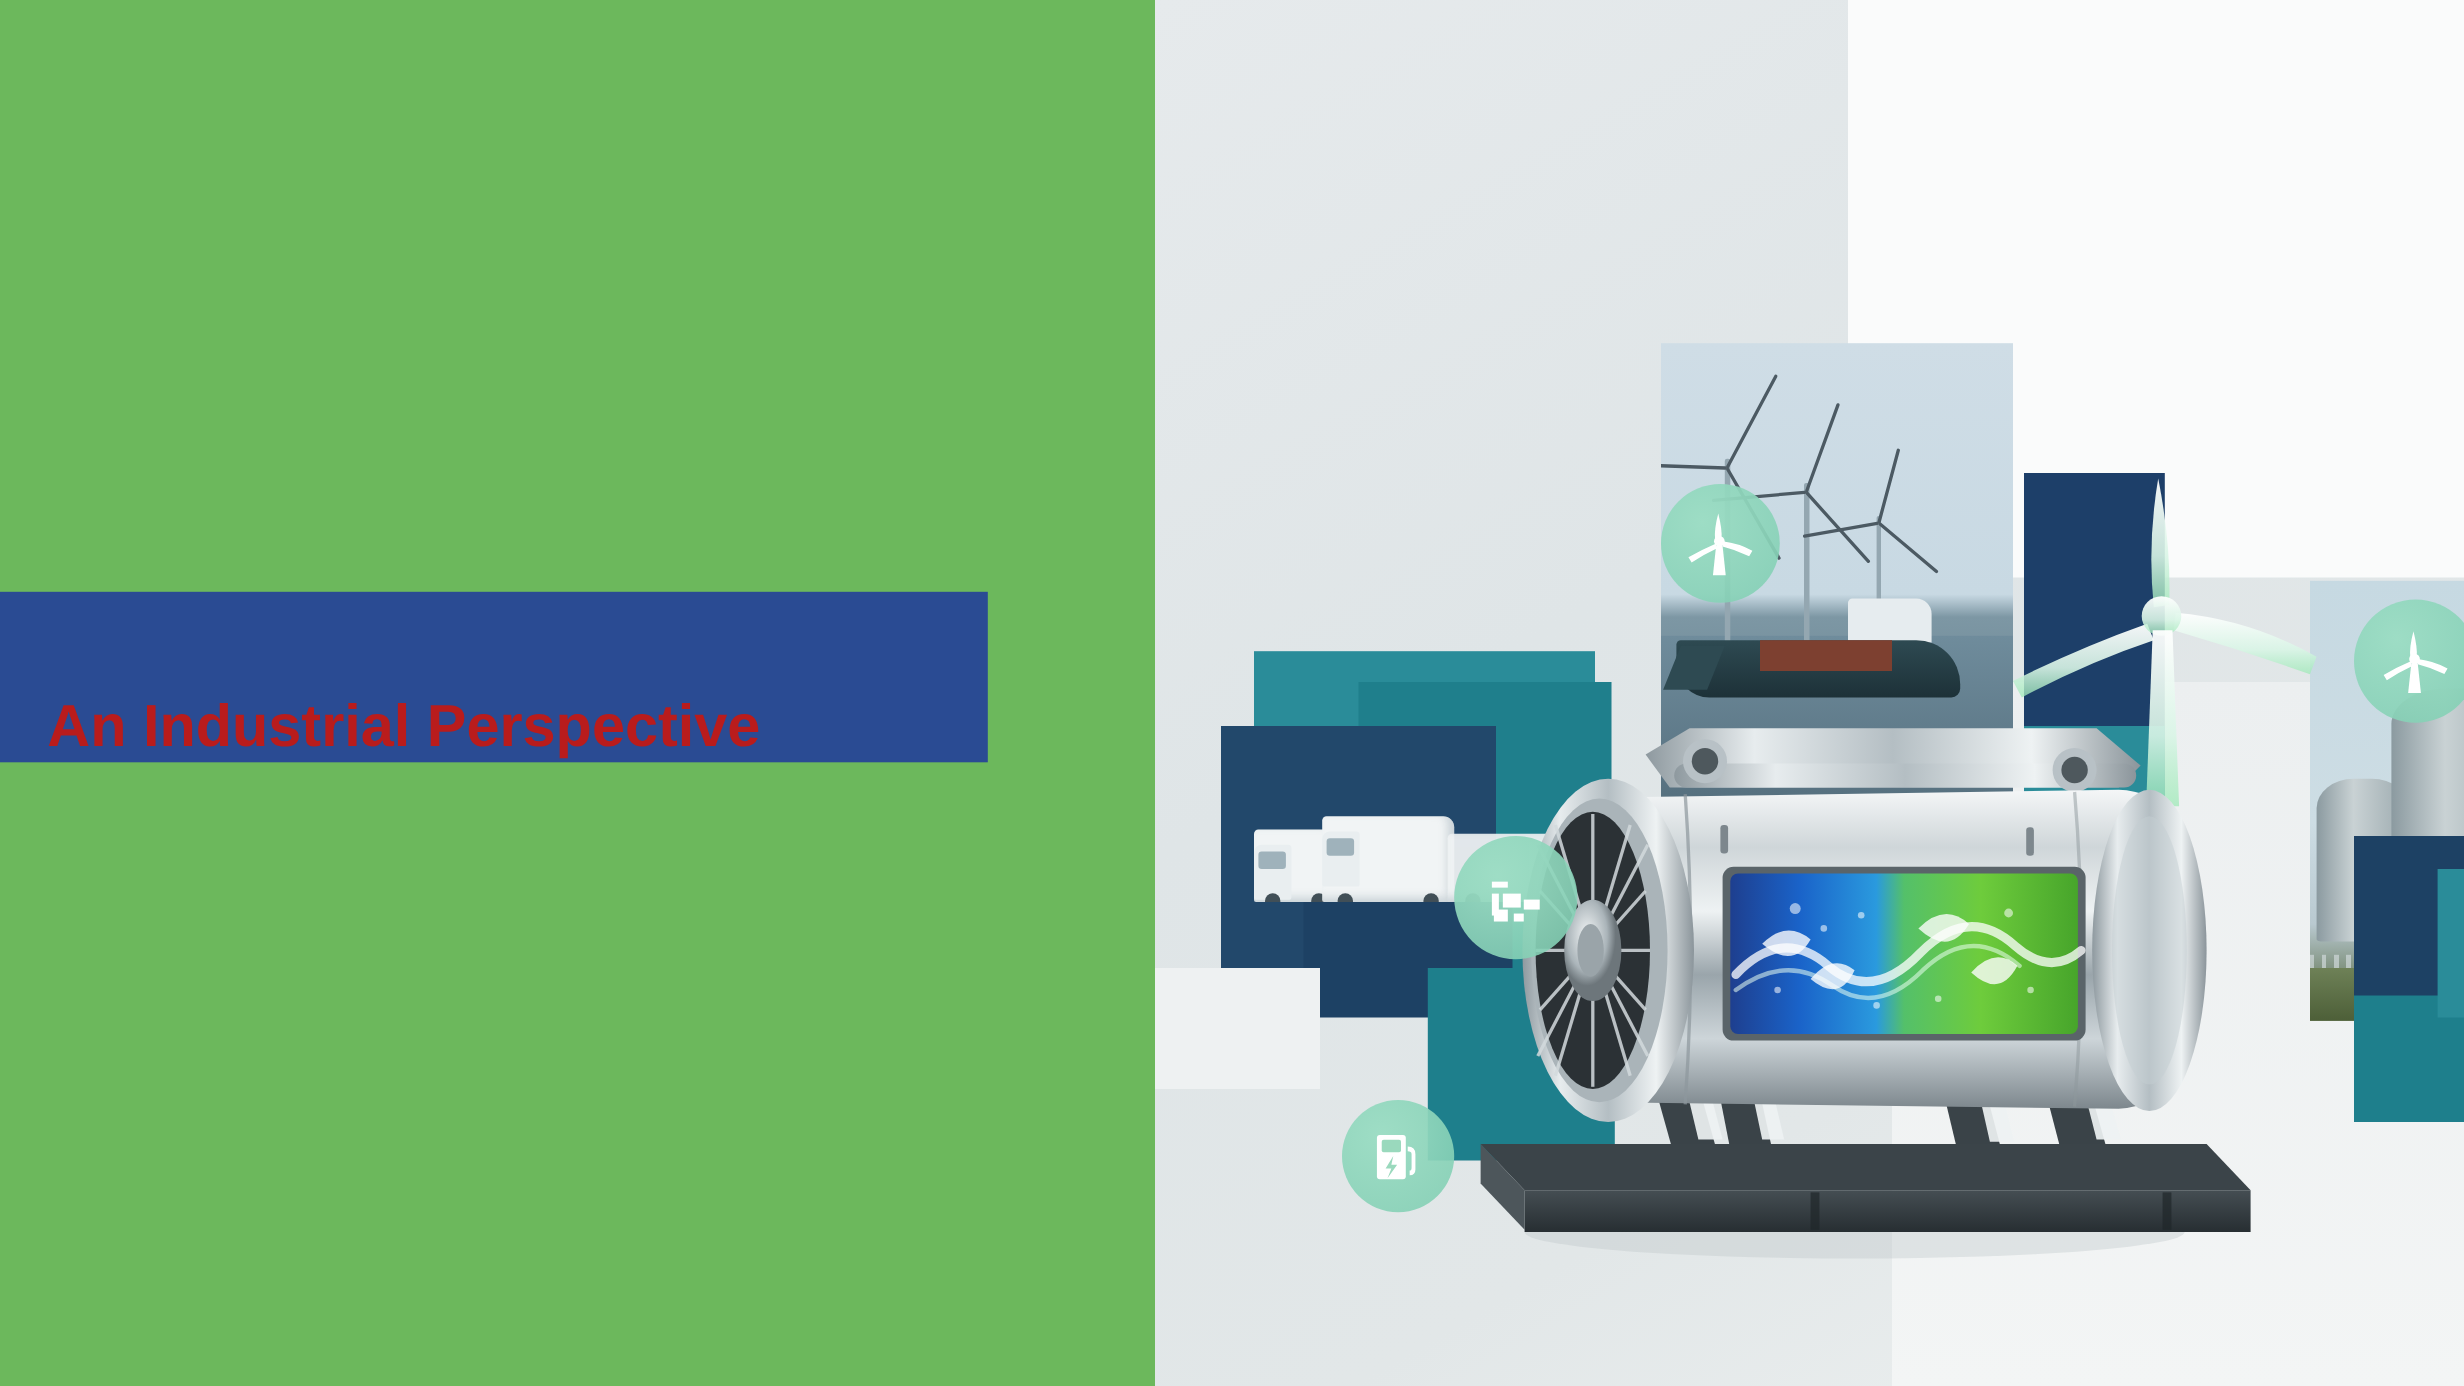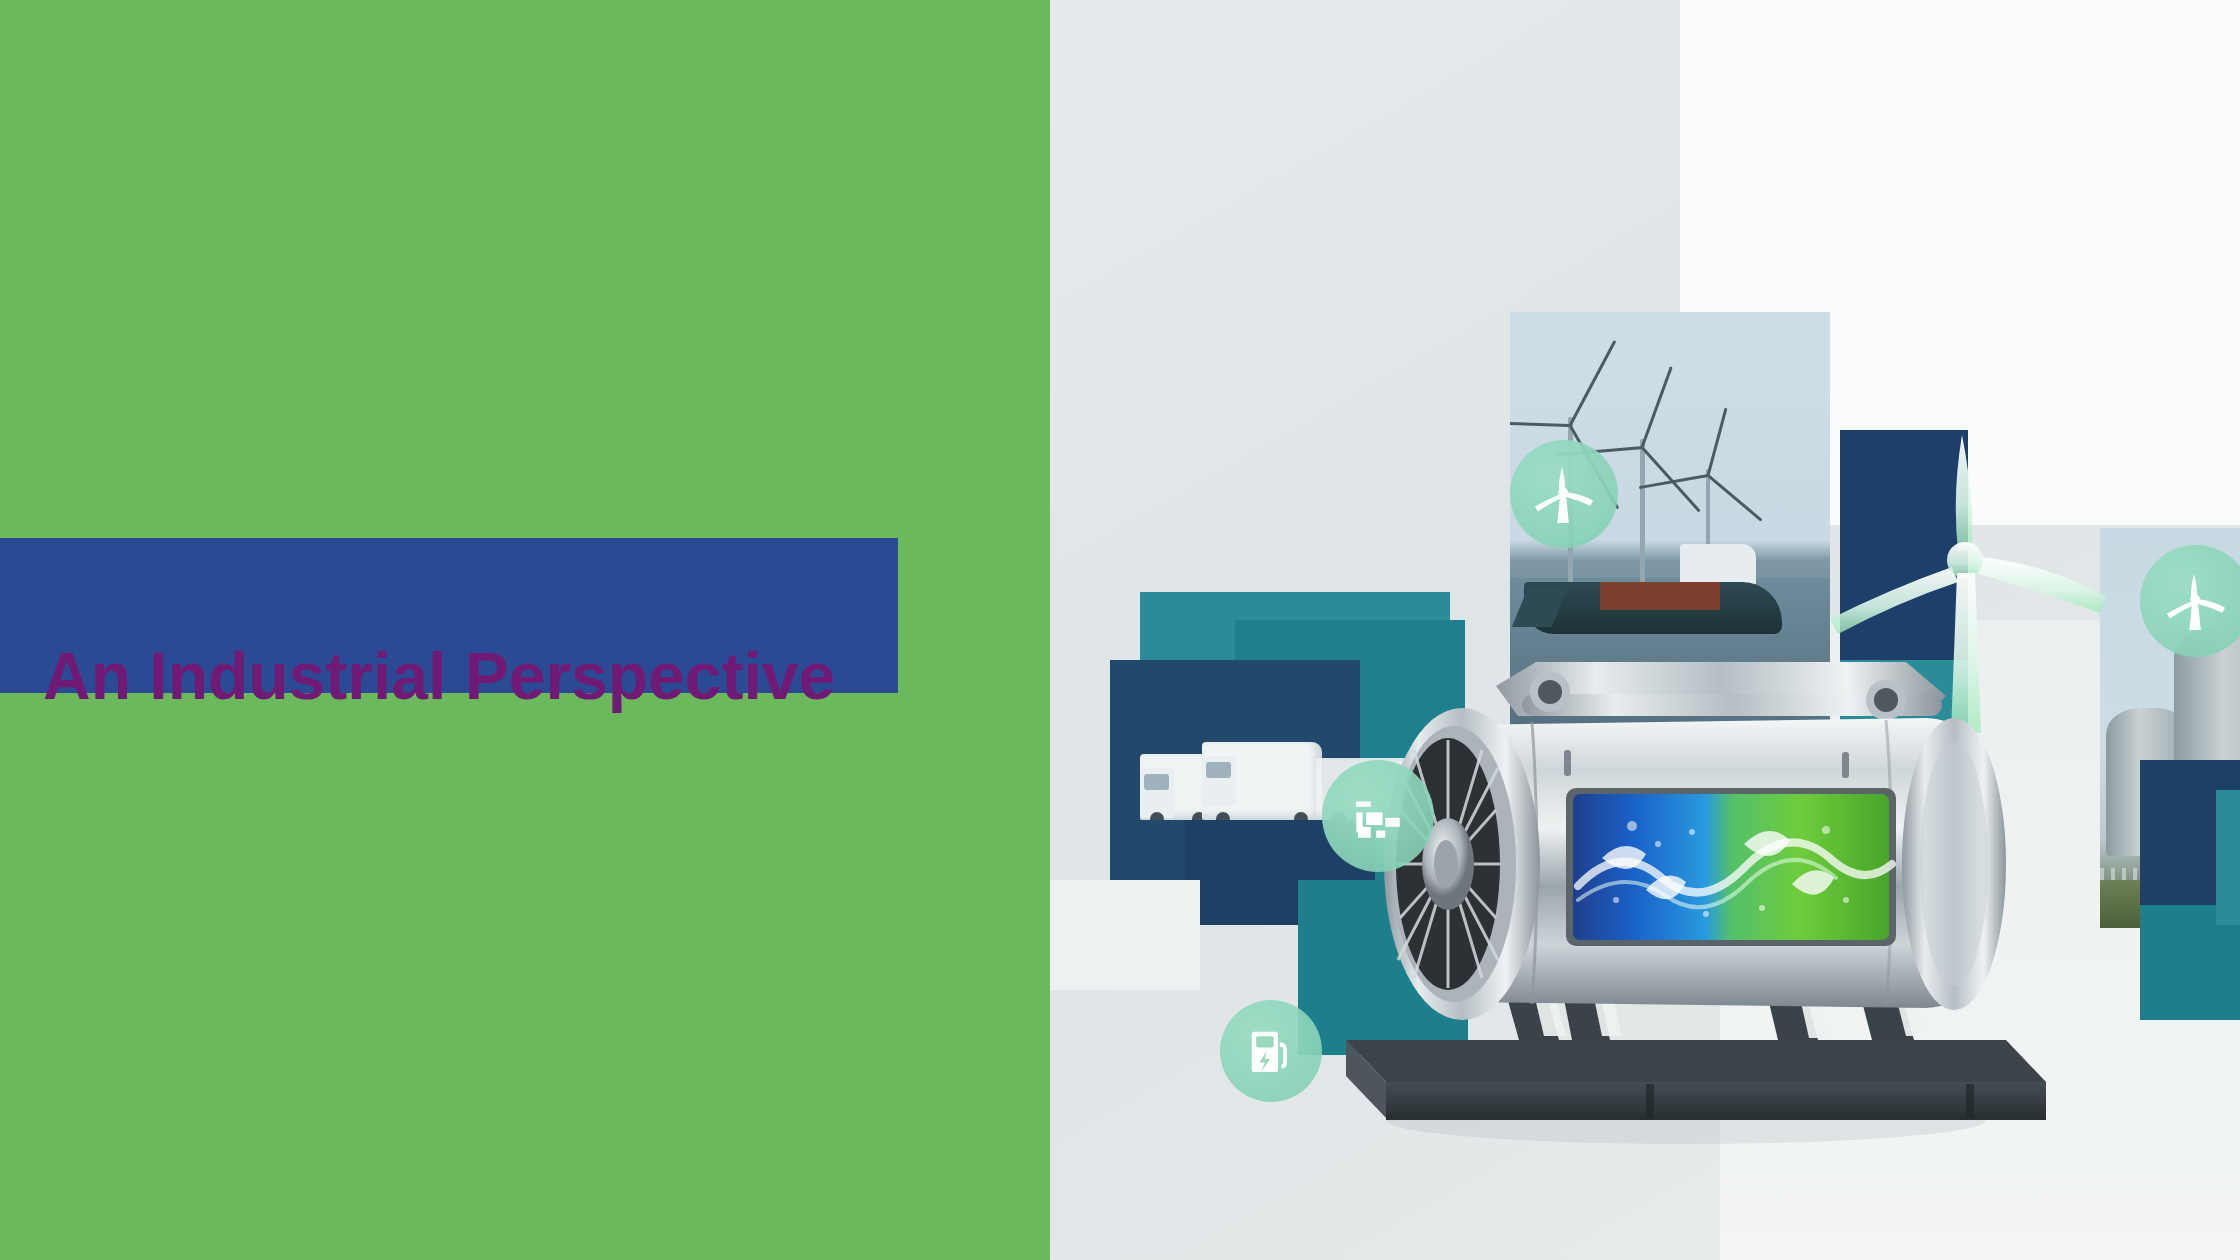--- a/index.html
+++ b/index.html
@@ -4,22 +4,22 @@
 <style>
   html,body{margin:0;padding:0;background:#fff;}
   body{width:2240px;height:1260px;overflow:hidden;font-family:"Liberation Sans",sans-serif;}
   .banner{position:relative;width:2240px;height:1260px;overflow:hidden;background:#e3e8ea;}
 
   
   .left-panel{position:absolute;left:0;top:0;width:1050px;height:1260px;background:#6cb85c;z-index:5;}
   .title{position:absolute;left:43px;top:398px;font-size:92px;line-height:1;font-weight:bold;
          color:#f7f8f6;letter-spacing:-1px;white-space:nowrap;}
   .subtitle-bar{position:absolute;left:0;top:538px;width:898px;height:155px;background:#2a4b93;z-index:6;}
-  .subtitle{position:absolute;left:43px;top:588px;font-size:66px;line-height:1;font-weight:bold;
-            color:#701a75;white-space:nowrap;z-index:7;}
+  .subtitle{position:absolute;left:43px;top:588px;font-size:54px;line-height:1;font-weight:bold;
+            color:#b91c1c;white-space:nowrap;z-index:7;}
 
   
   .right-panel{position:absolute;left:1050px;top:0;width:1190px;height:1260px;overflow:hidden;
     background:linear-gradient(150deg,#e6eaec 0%,#dfe5e7 40%,#e2e7e8 70%,#eef1f1 100%);}
   .white-plate{position:absolute;right:0;top:0;width:560px;height:525px;background:#fafbfb;}
   .white-plate2{position:absolute;right:0;bottom:0;width:520px;height:640px;
     background:linear-gradient(180deg,#eceff0,#f3f5f5);}
 
   
   .blk{position:absolute;}

